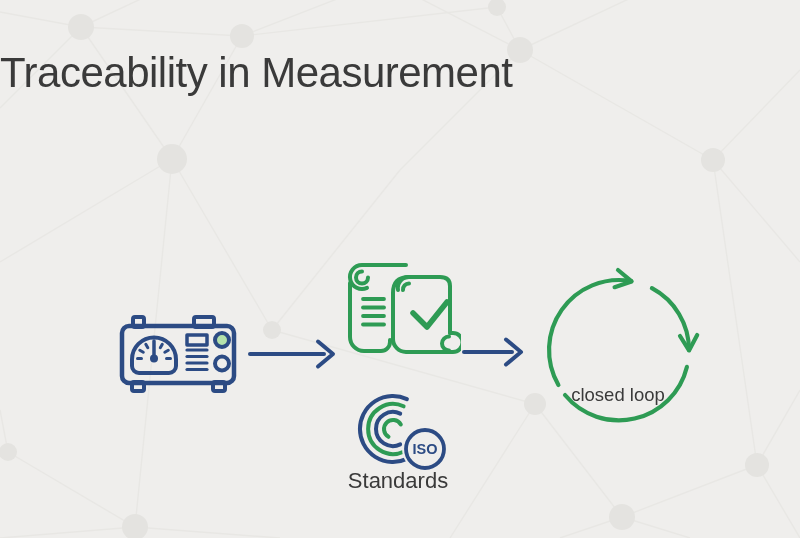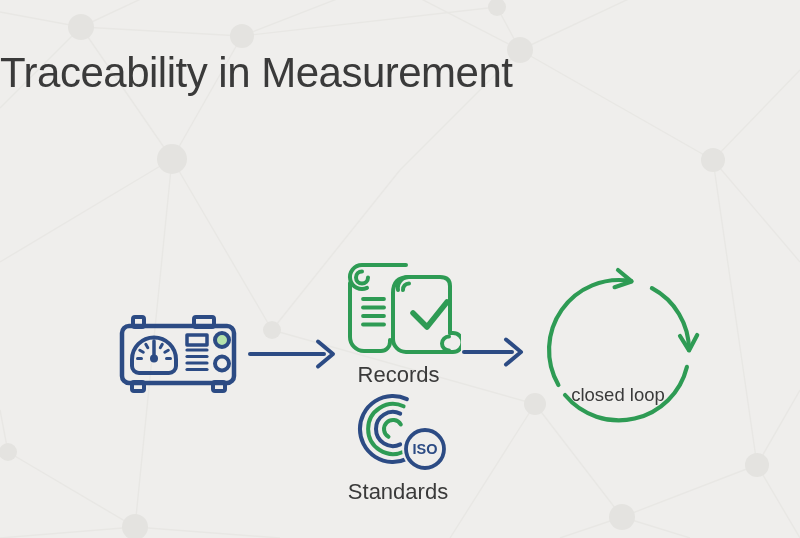--- a/index.html
+++ b/index.html
@@ -16,21 +16,21 @@
   .mesh{position:absolute;left:0;top:0;}
   .mesh line{stroke:var(--mesh-line);stroke-width:1.4;}
   .mesh circle{fill:var(--mesh-node);}
   .title{
     position:absolute;top:50px;left:0;width:778px;margin:0;
     font-size:42px;font-weight:400;line-height:1.1;
     color:var(--ink);letter-spacing:-0.5px;
   }
   .label{position:absolute;color:var(--ink);text-align:center;line-height:1.1;}
   .records-label{left:336px;top:363px;width:125px;font-size:22px;}
-  .standards-label{left:331px;top:469px;width:134px;font-size:22px;margin-top:11px;}
+  .standards-label{left:331px;top:469px;width:134px;font-size:22px;}
   .loop-label{left:557px;top:385px;width:122px;font-size:18.5px;}
   svg .sb{stroke:var(--blue);fill:none;stroke-linecap:round;stroke-linejoin:round;}
   svg .sg{stroke:var(--green);fill:none;stroke-linecap:round;stroke-linejoin:round;}
   svg .fill-blue{fill:var(--blue);stroke:none;}
   .iso-badge-text{
     font-family:"Liberation Sans",sans-serif;font-size:14.5px;font-weight:bold;
     fill:var(--blue);
   }
 </style>
 </head>
@@ -139,21 +139,20 @@
     <g class="sg" stroke-width="4">
       <path d="M57 86 V40 C57 29 63 24 73 24 H104 Q114 24 114 33 V80"></path>
       <path d="M73 24 a11 11 0 0 0 -11 13"></path>
       <path d="M73 30.5 a6 6 0 0 0 -6 6.5"></path>
       <path d="M114 80 h3 a9.5 9.5 0 0 1 0 19 H70 a13 13 0 0 1 -13 -13"></path>
       <path d="M113 97.5 a7 7 0 0 1 0 -14"></path>
     </g>
     <path class="sg" stroke-width="5.5" d="M77 60 L91 74 L111 49"></path>
   </svg>
 
-  <div class="label records-label">Records</div>
 
   <svg class="abs" style="left:462px;top:336px;" width="70" height="32" viewBox="0 0 70 32">
     <path class="sb" stroke-width="4" d="M2 16 H50"></path>
     <path class="sb" stroke-width="4" d="M44 3.5 L59 16 L44 28.5"></path>
   </svg>
 
   <svg class="abs" style="left:538px;top:266px;" width="164" height="164" viewBox="0 0 164 164">
     <g class="sg" stroke-width="4.2">
       <path d="M20.4 119 A70 70 0 0 1 93.2 15.1"></path>
       <path d="M80 4 L93.6 15.4 L76.6 21.2"></path>

